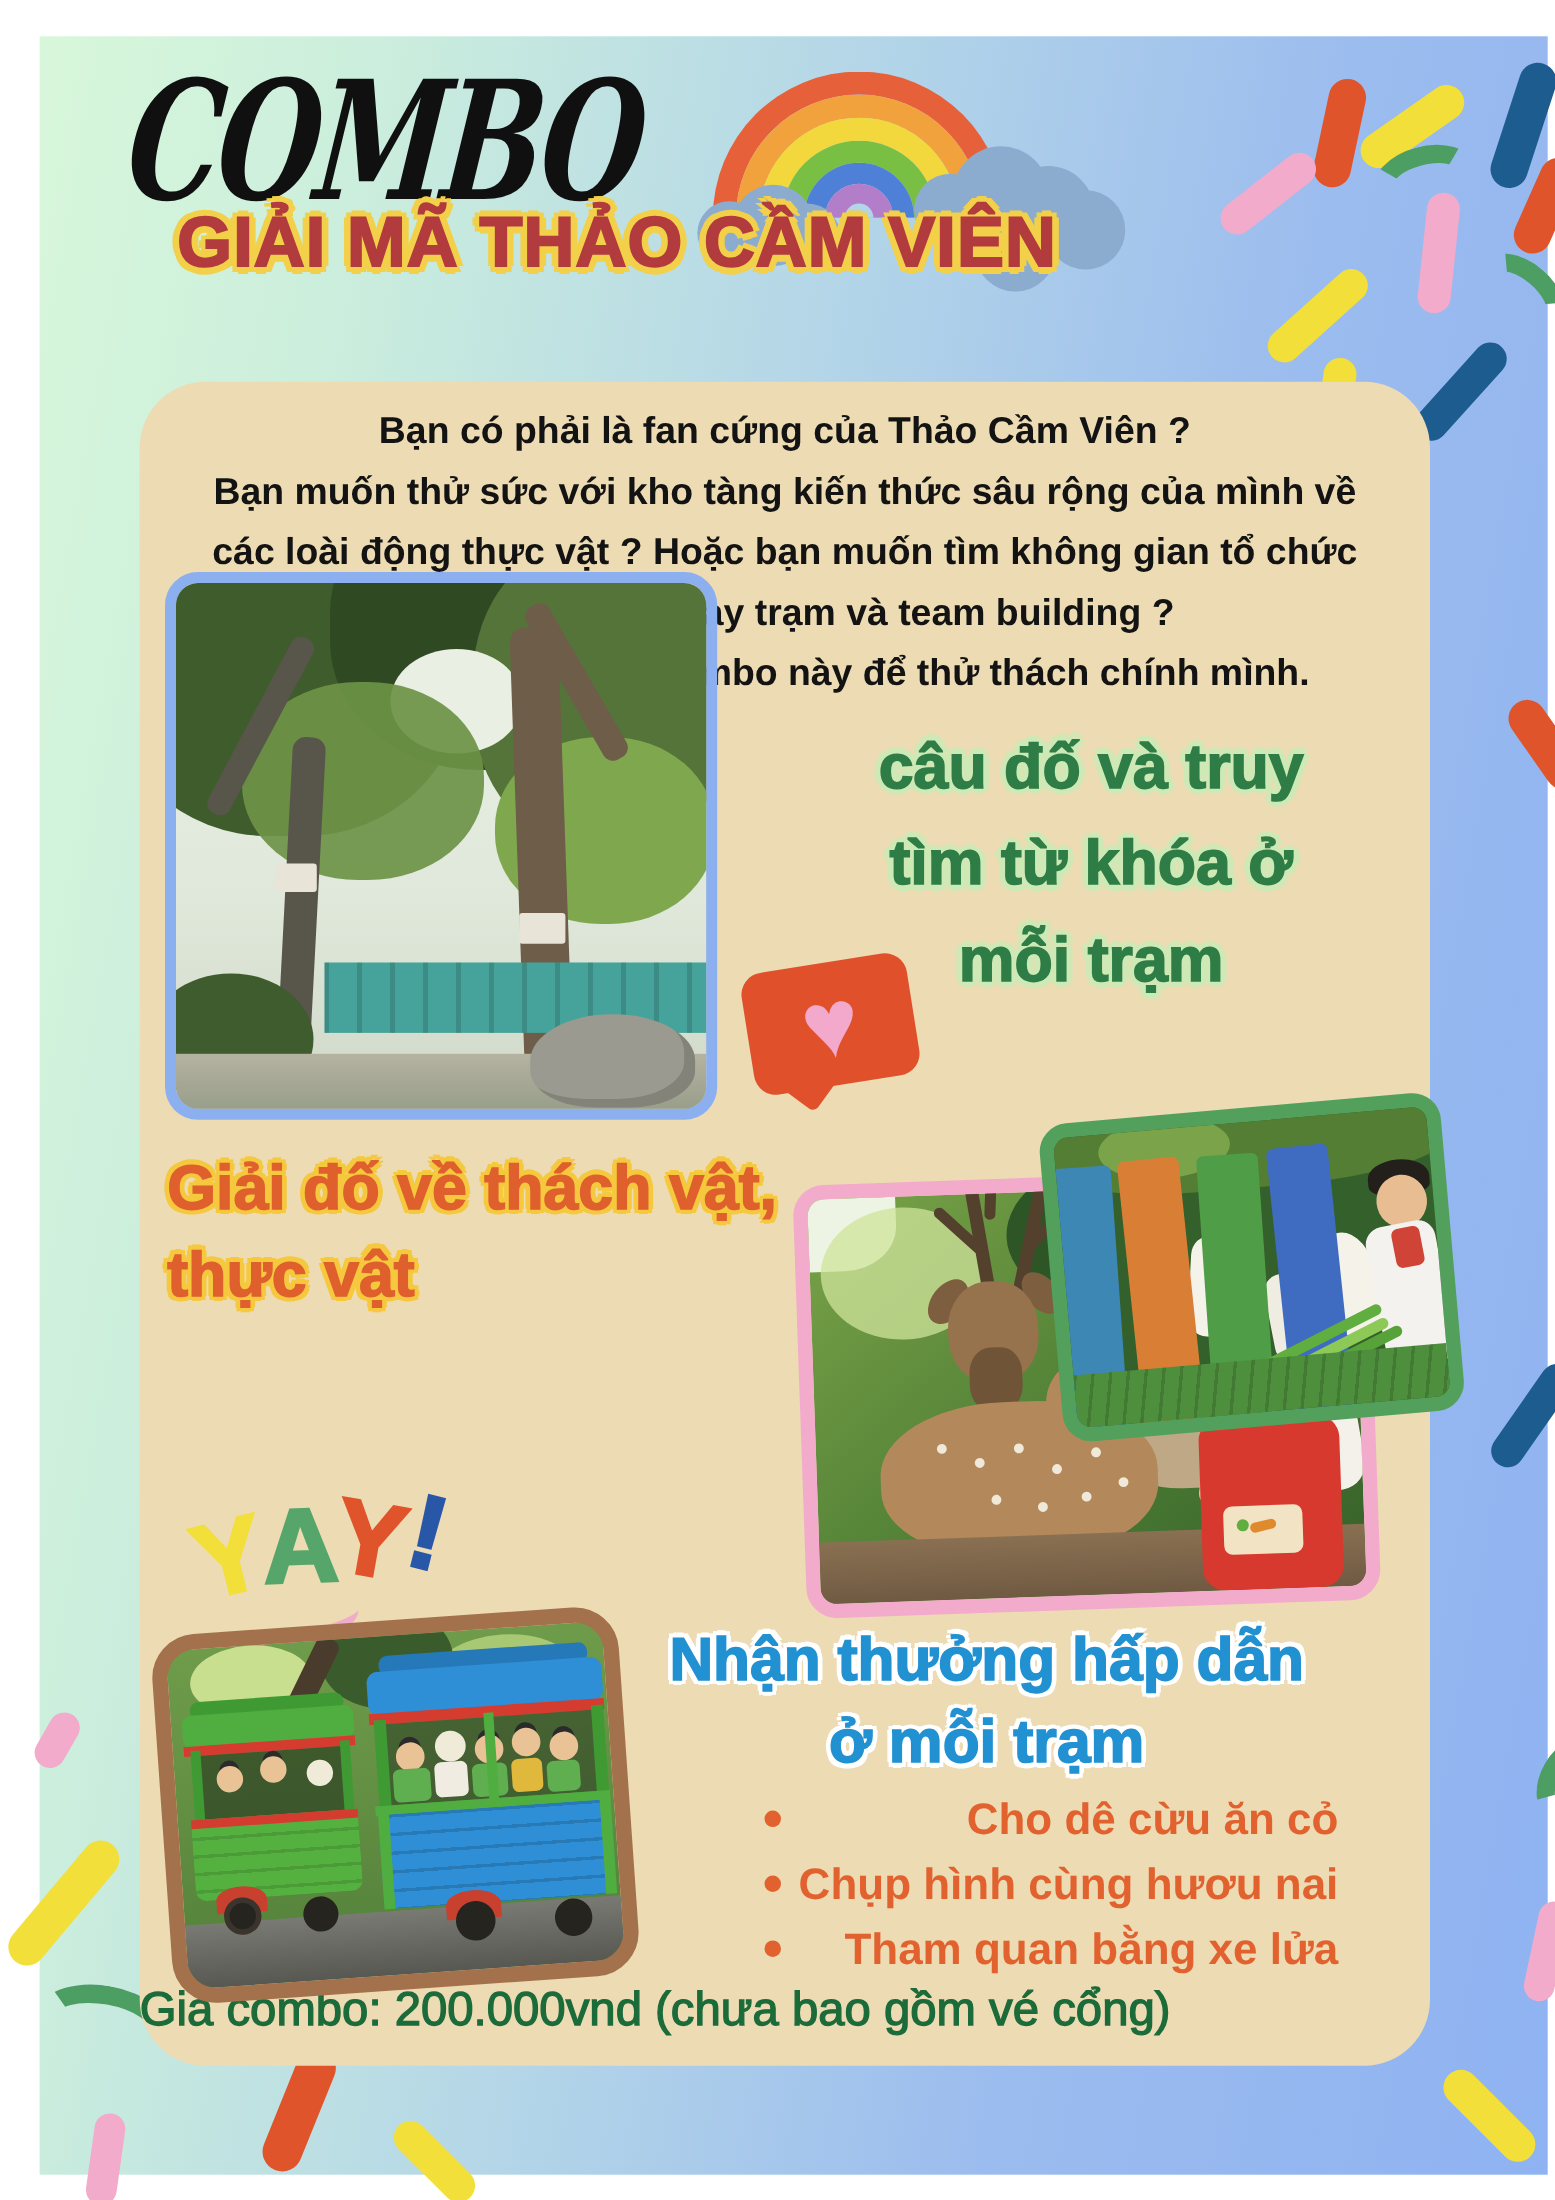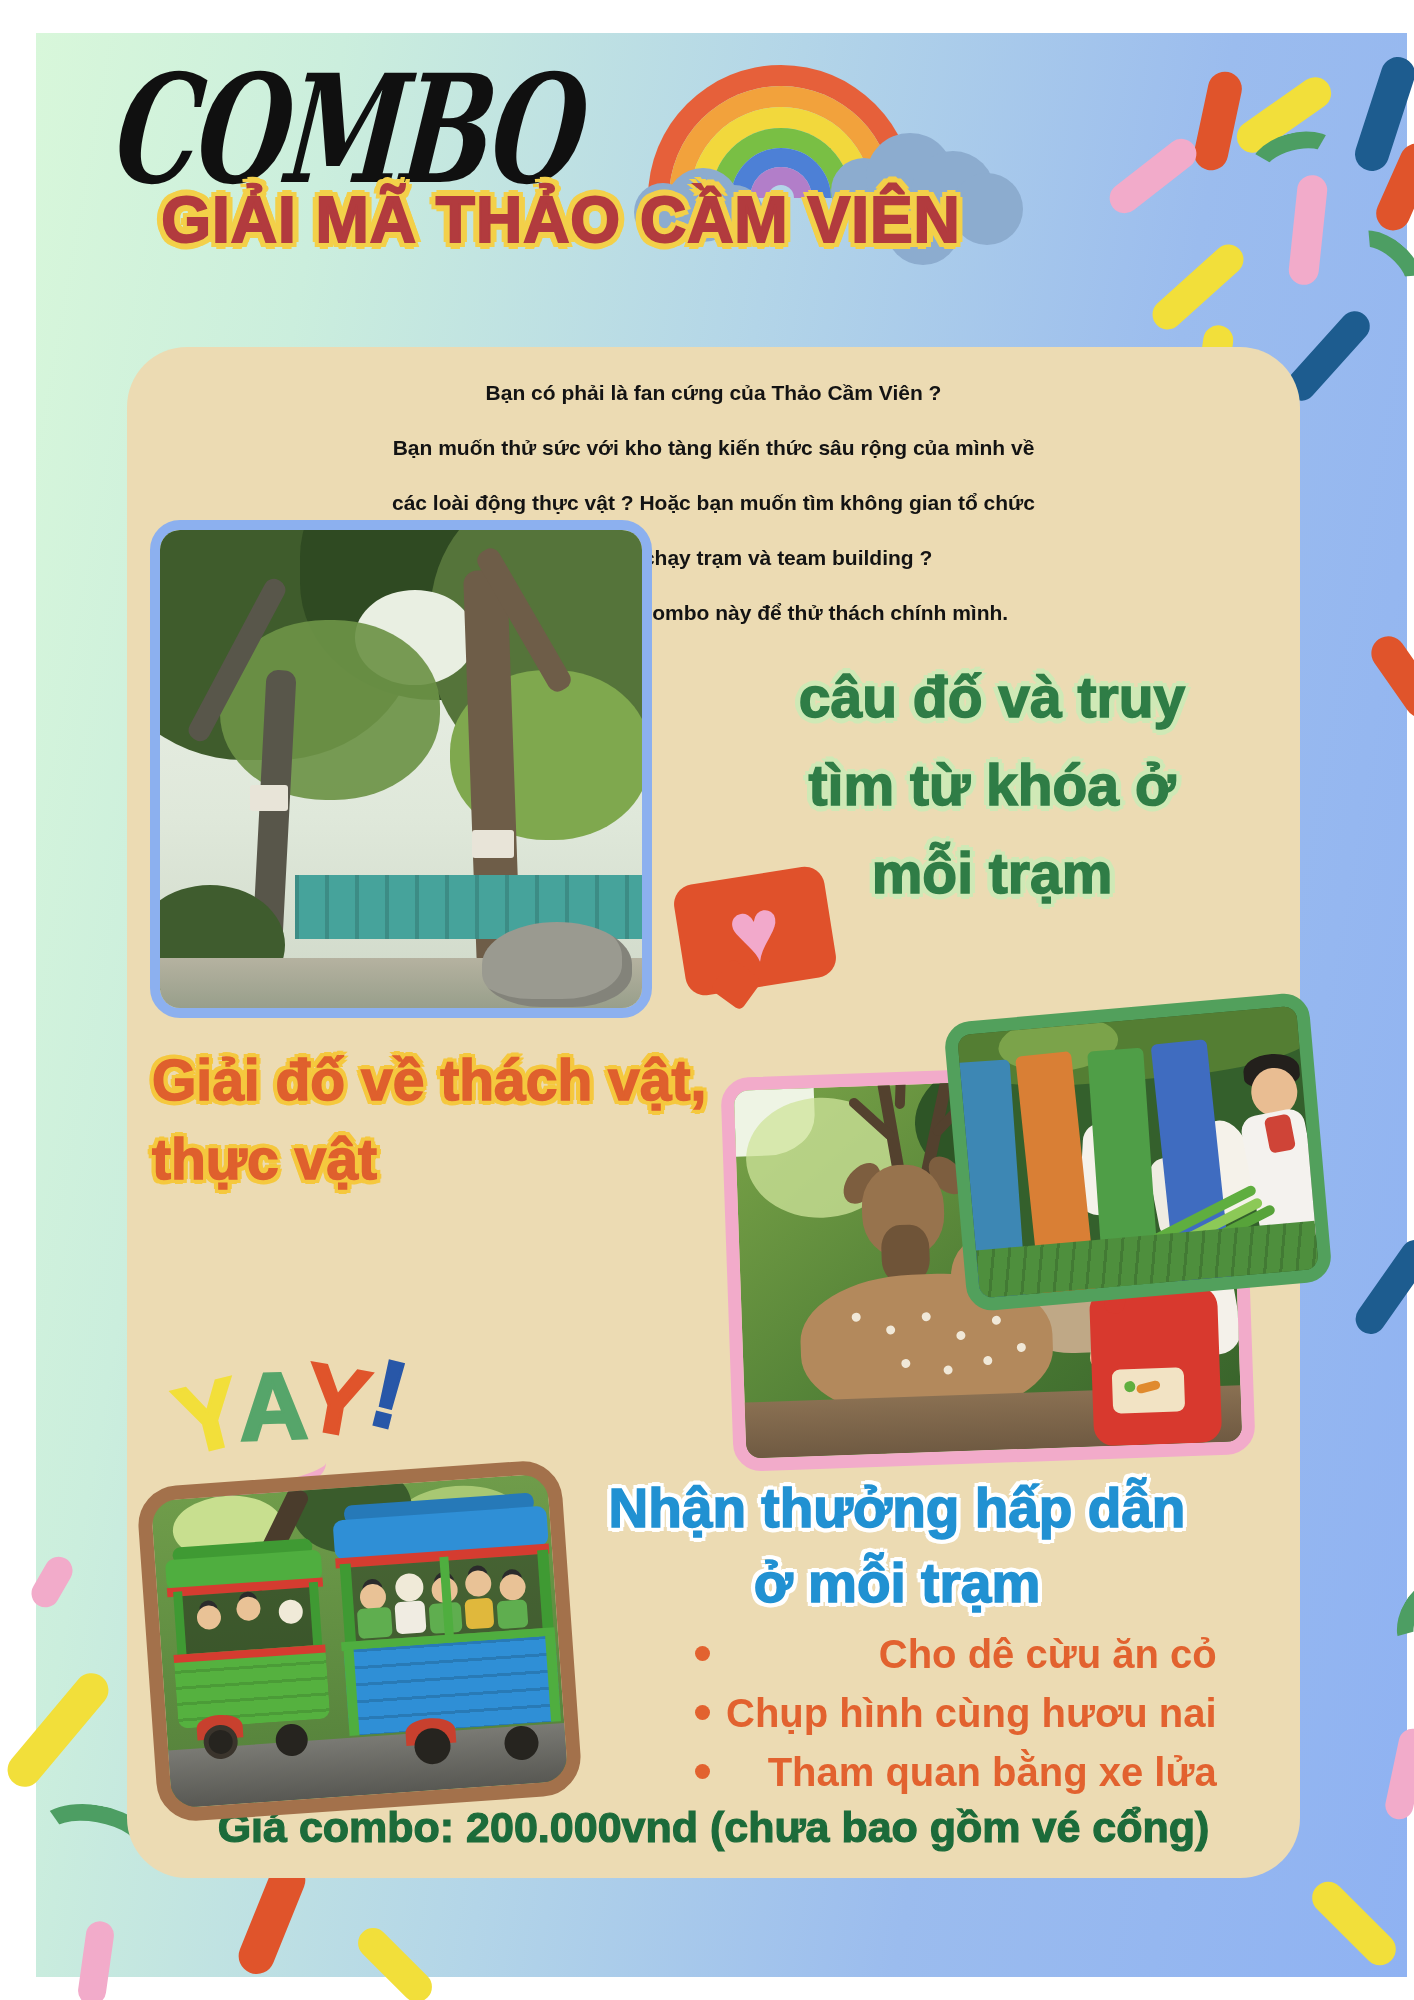--- a/index.html
+++ b/index.html
@@ -26,35 +26,35 @@
     4px 4px 0 #ffffff,-4px 4px 0 #ffffff,4px -4px 0 #ffffff,-4px -4px 0 #ffffff;}
 
   
   .rainbow{position:absolute;left:610px;top:30px;width:270px;height:135px;z-index:1;}
   .ring{position:absolute;box-sizing:border-box;border-style:solid;border-bottom:none;
     border-radius:999px 999px 0 0;background:transparent;}
   .cloud{position:absolute;border-radius:50%;background:#8caccf;z-index:2;}
 
   
   .intro{position:absolute;left:0;top:18px;width:100%;text-align:center;color:#131313;
-    font-size:21px;font-weight:700;line-height:55px;}
+    font-size:34px;font-weight:700;line-height:55px;}
   .stations{position:absolute;left:555px;top:306px;width:620px;text-align:center;color:#2f7d46;
     font-size:57px;font-weight:700;line-height:88px;-webkit-text-stroke:1.5px #2f7d46;}
   .quiz-head{position:absolute;left:25px;top:694px;color:#df602d;font-size:57px;font-weight:700;
     line-height:79px;-webkit-text-stroke:1.5px #df602d;}
   .quiz-body{position:absolute;left:0;top:852px;width:570px;text-align:center;color:#2e6a40;
     font-size:43px;font-weight:700;line-height:58px;}
   .rewards{position:absolute;left:420px;top:1124px;width:700px;text-align:center;color:#2191d2;
     font-size:55px;font-weight:700;line-height:75px;-webkit-text-stroke:1.5px #2191d2;}
   .bullets{position:absolute;left:568px;top:1282px;}
   .brow{display:flex;align-items:flex-start;height:59px;justify-content:space-between;}
   .bdot{width:15px;height:15px;border-radius:50%;background:#e2622f;margin:17px 16px 0 0;flex:0 0 auto;}
   .btxt{color:#e2622f;font-size:40px;font-weight:700;line-height:50px;}
-  .price{position:absolute;left:0;top:1456px;width:100%;text-align:center;color:#1c6b3a;
-    font-size:43px;font-weight:700;-webkit-text-stroke:1.2px #1c6b3a;}
+  .price{position:absolute;left:0;top:1456px;width:100%;text-align:left;color:#1c6b3a;
+    font-size:43px;font-weight:400;-webkit-text-stroke:1.2px #1c6b3a;}
 
   
   .heart-bubble{position:absolute;left:552px;top:528px;width:152px;height:112px;background:#e0512b;
     border-radius:20px;transform:rotate(-9deg);z-index:2;}
   .heart-tail{position:absolute;left:30px;bottom:-13px;width:38px;height:38px;background:#e0512b;
     border-radius:6px;transform:rotate(45deg);}
   .heart-glyph{position:absolute;left:0;top:0;width:100%;height:106px;text-align:center;
     font-size:88px;line-height:112px;color:#f2a9cb;}
 
   

